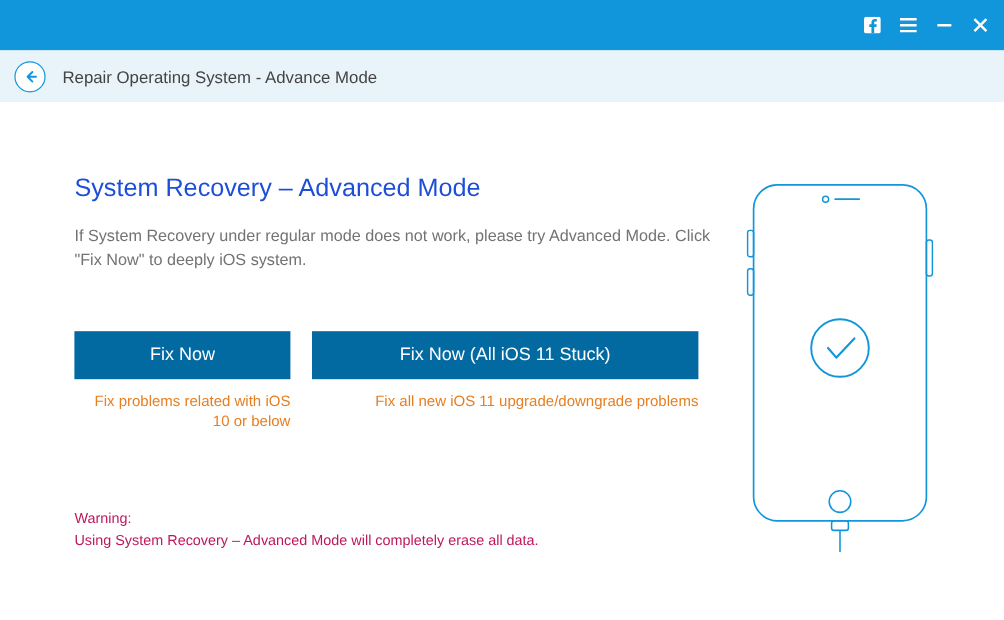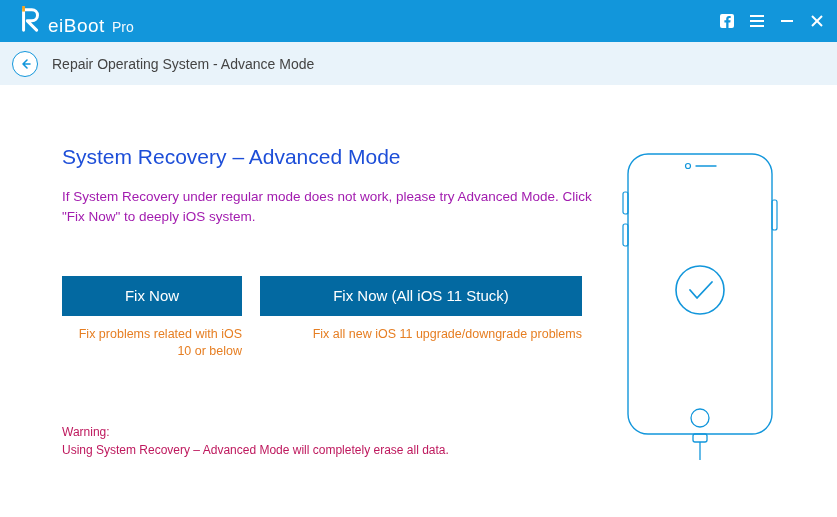--- a/index.html
+++ b/index.html
@@ -84,21 +84,21 @@
       flex: 1;
       max-width: 540px;
     }
     .heading {
       color: #1d4ed8;
       font-size: 21px;
       font-weight: 400;
       margin-bottom: 18px;
     }
     .description {
-      color: #a21caf;
+      color: #737373;
       font-size: 13.5px;
       line-height: 1.5;
       margin-bottom: 48px;
     }
     .button-row {
       display: flex;
       gap: 18px;
       margin-bottom: 10px;
     }
     .btn {
@@ -139,28 +139,20 @@
       padding-top: 5px;
     }
     .phone-svg {
       width: 160px;
     }
   </style>
 </head>
 <body>
 
 <div class="titlebar">
-  <div class="logo">
-    <svg class="logo-svg" viewBox="0 0 28 28">
-      <path d="M 6 26 L 6 4 L 15 4 A 6 6 0 0 1 15 16 L 10 16 L 20 26" stroke="#fff" stroke-width="3.2" fill="none" stroke-linecap="round" stroke-linejoin="round"></path>
-      <rect x="4.5" y="0" width="3" height="6" fill="#f5a623"></rect>
-    </svg>
-    <span class="logo-text">eiBoot</span>
-    <span class="logo-pro">Pro</span>
-  </div>
   <div class="titlebar-spacer"></div>
   <div class="titlebar-controls">
     <div class="ctrl">
       <svg width="14" height="14" viewBox="0 0 14 14">
           <rect x="0" y="0" width="14" height="14" rx="2" fill="#fff"></rect>
           <path d="M8.5 14 V8.5 H10.3 L10.6 6.3 H8.5 V5 C8.5 4.3 8.7 3.9 9.7 3.9 H10.7 V2 C10.5 2 9.8 1.9 9 1.9 C7.3 1.9 6.2 2.9 6.2 4.8 V6.3 H4.4 V8.5 H6.2 V14 Z" fill="#1296db"></path>
         </svg>
     </div>
     <div class="ctrl">
       <svg width="14" height="12" viewBox="0 0 14 12">

